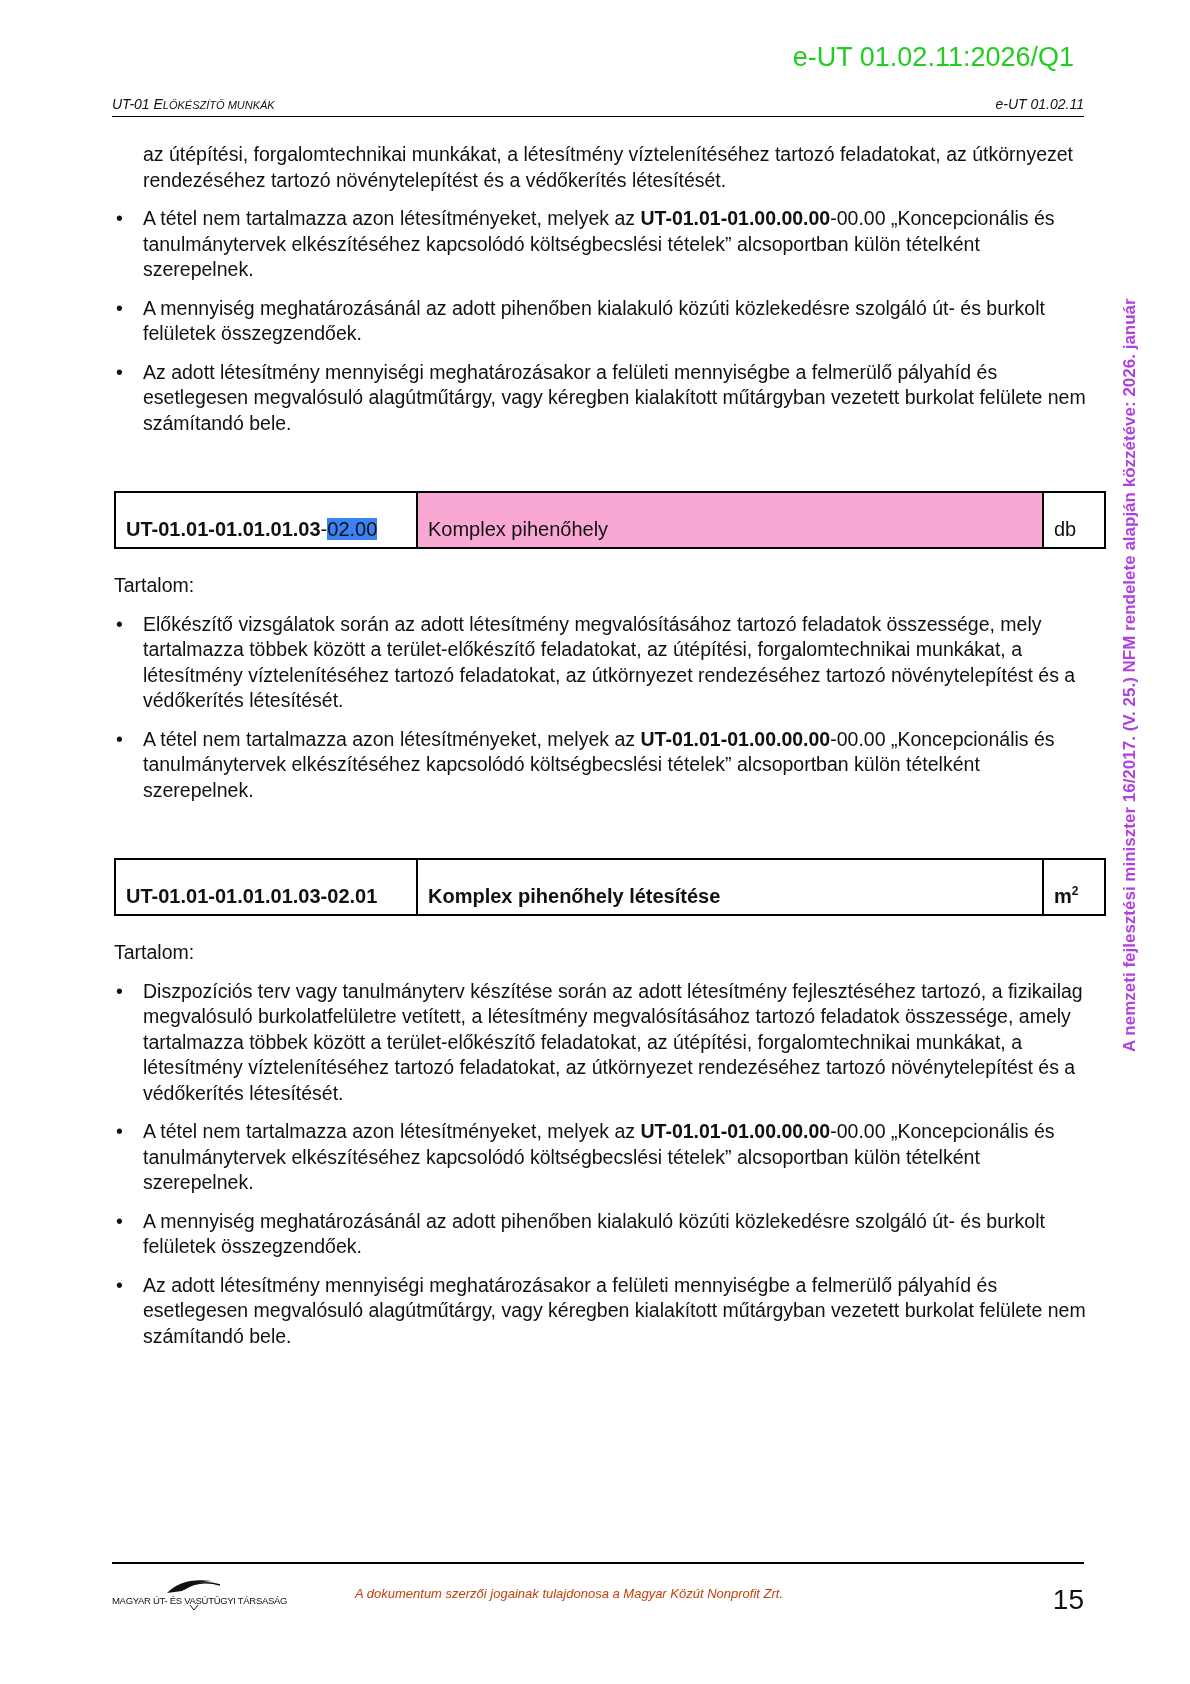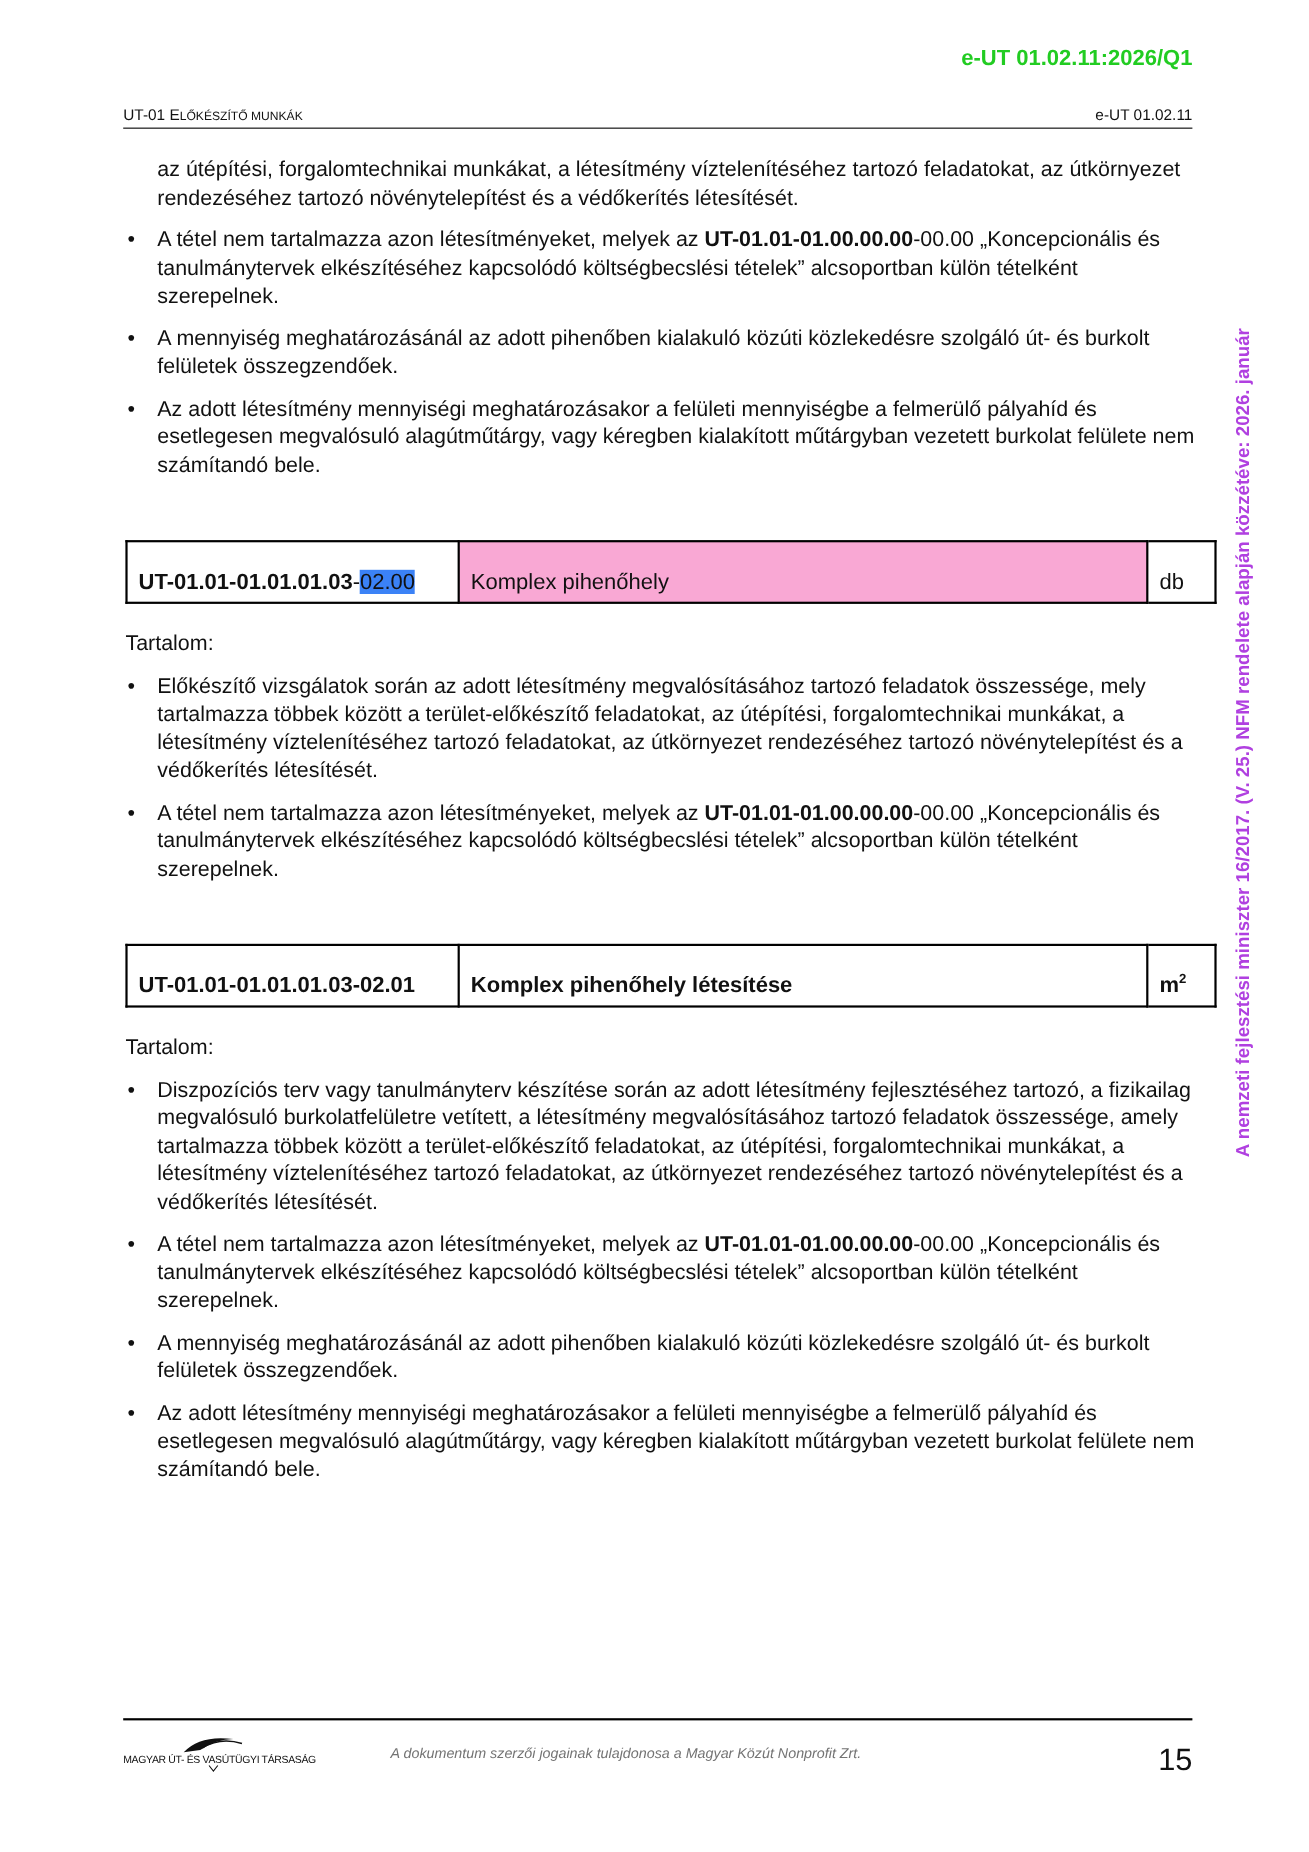--- a/index.html
+++ b/index.html
@@ -1,20 +1,20 @@
 <!DOCTYPE html>
 <html><head>
 <meta charset="utf-8">
 <style>
   html, body { margin:0; padding:0; background:#ffffff; }
   body { width:1190px; height:1684px; position:relative; overflow:hidden;
          font-family:"Liberation Sans", sans-serif; color:#111; }
-  .doc-id { position:absolute; right:106px; top:42px; font-size:20px; font-weight:bold; }
+  .doc-id { position:absolute; right:116px; top:42px; font-size:27px; font-weight:normal; }
   .hdr { position:absolute; left:112px; right:106px; top:96px; height:20px;
-         border-bottom:1.5px solid #000; font-size:14px; }
+         border-bottom:1.5px solid #000; font-size:14px;font-style:italic; }
   .hdr .l { position:absolute; left:0; top:0; }
   .hdr .l .sc { font-size:11px; }
   .hdr .r { position:absolute; right:0; top:0; }
   .block { position:absolute; left:114px; width:980px; font-size:19.5px; line-height:25.5px; }
   .bl { position:relative; padding-left:29px; margin:0 0 13px 0; }
   .bl .dot { position:absolute; left:2px; top:0; }
   .cont { padding-left:29px; margin:0 0 13px 0; }
   .tartalom { margin:0 0 13px 0; }
   table.item { position:absolute; left:114px; width:992px; border-collapse:collapse;
                font-size:20px; }
@@ -84,14 +84,14 @@
 
 <div class="ftr-line"></div>
 <div class="logo">
   <svg width="150" height="40" viewBox="0 0 150 40">
     <path d="M55 18 Q70 2 100 6 Q85 6 70 16 Z" fill="#111"></path>
     <path d="M72 14 Q88 4 108 10" stroke="#111" stroke-width="1.5" fill="none"></path>
     <path d="M78 30 l4 5 l4 -5" stroke="#111" stroke-width="1" fill="none"></path>
   </svg>
   <span class="logo-text">MAGYAR ÚT- ÉS VASÚTÜGYI TÁRSASÁG</span>
 </div>
-<div class="copyright" style="color:#737373">A dokumentum szerzői jogainak tulajdonosa a Magyar Közút Nonprofit Zrt.</div>
+<div class="copyright" style="color:#c2410c">A dokumentum szerzői jogainak tulajdonosa a Magyar Közút Nonprofit Zrt.</div>
 <div class="pageno">15</div>
 
 </body></html>

